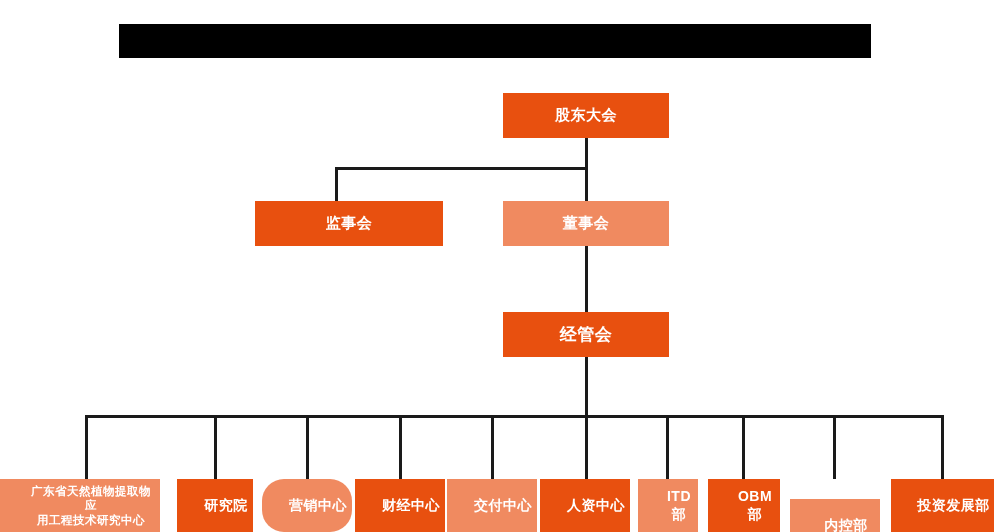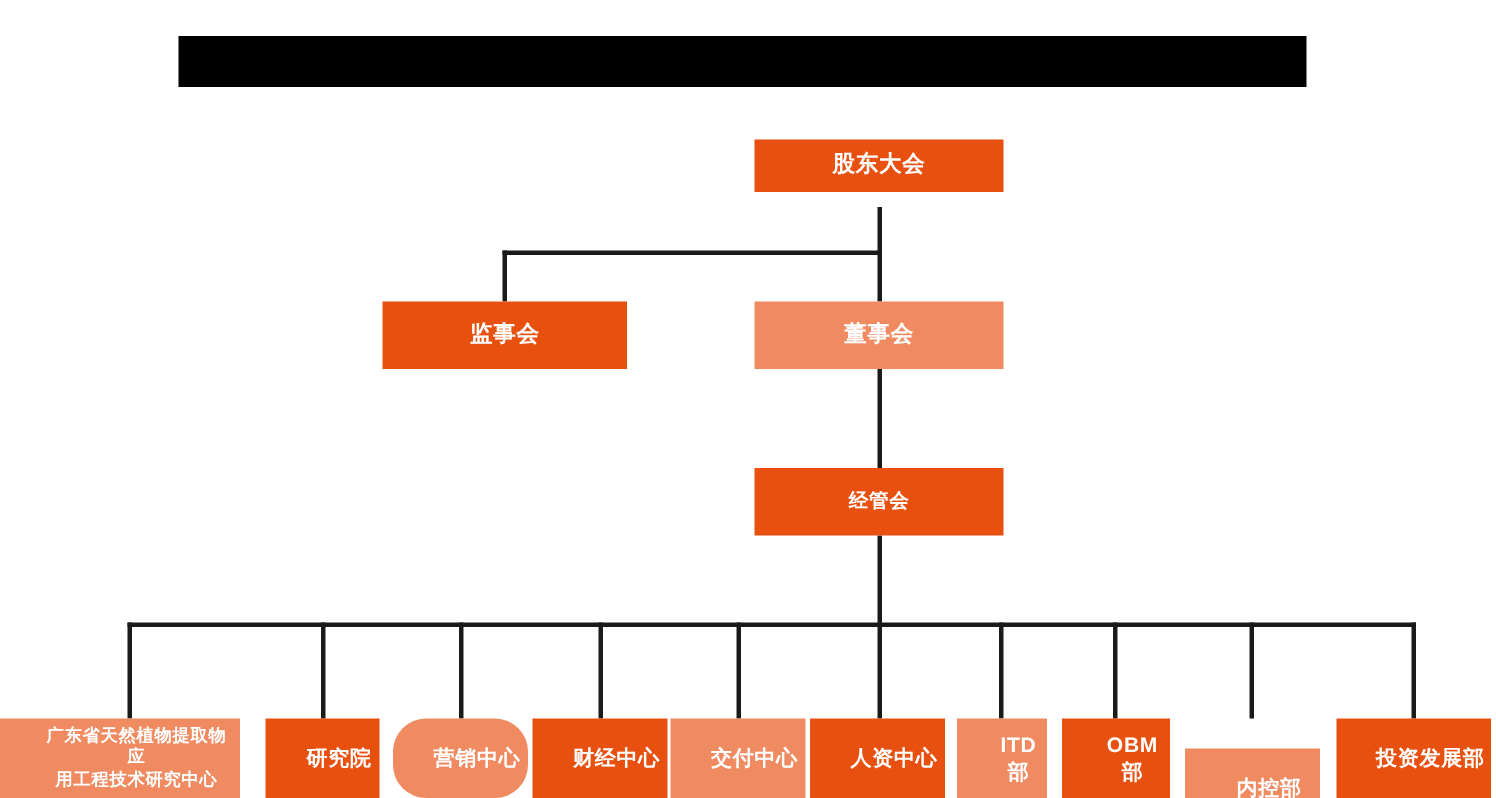--- a/index.html
+++ b/index.html
@@ -60,21 +60,21 @@
 
   .node .label {
     display: block;
     padding: 0 4px;
     white-space: pre-line;
   }
 
   
   .node.lvl1 { font-size: 15px; }
   .node.lvl2 { font-size: 15px; }
-  .node.lvl3 { font-size: 13px; justify-content: center; }
+  .node.lvl3 { font-size: 17px; justify-content: center; }
   .node.leaf { font-size: 14px; padding-left: 22px; }
   .node.leaf.tiny { font-size: 11.5px; font-weight: bold; }
 </style>
 </head>
 <body>
 
 <div id="stage">
 
   <div class="redaction-bar"></div>
 
@@ -96,25 +96,25 @@
   <div class="conn-v" style="left:214px; top:415px; height:64px;"></div>
   <div class="conn-v" style="left:306px; top:415px; height:64px;"></div>
   <div class="conn-v" style="left:399px; top:415px; height:64px;"></div>
   <div class="conn-v" style="left:491px; top:415px; height:64px;"></div>
   <div class="conn-v" style="left:585px; top:415px; height:64px;"></div>
   <div class="conn-v" style="left:666px; top:415px; height:64px;"></div>
   <div class="conn-v" style="left:742px; top:415px; height:64px;"></div>
   <div class="conn-v" style="left:833px; top:415px; height:64px;"></div>
   <div class="conn-v" style="left:941px; top:415px; height:64px;"></div>
 
-  <div class="node primary lvl1" style="left:503px; top:93px; width:166px; height:35px;">
+  <div class="node primary lvl1" style="left:503px; top:93px; width:166px; height:45px;">
     <span class="label">股东大会</span>
   </div>
 
-  <div class="node primary lvl2" style="left:255px; top:201px; width:163px; height:45px;">
+  <div class="node primary lvl2" style="left:255px; top:201px; width:188px; height:45px;">
     <span class="label">监事会</span>
   </div>
 
   <div class="node secondary lvl2" style="left:503px; top:201px; width:166px; height:45px;">
     <span class="label">董事会</span>
   </div>
 
   <div class="node primary lvl3" style="left:503px; top:312px; width:166px; height:45px;">
     <span class="label">经管会</span>
   </div>

